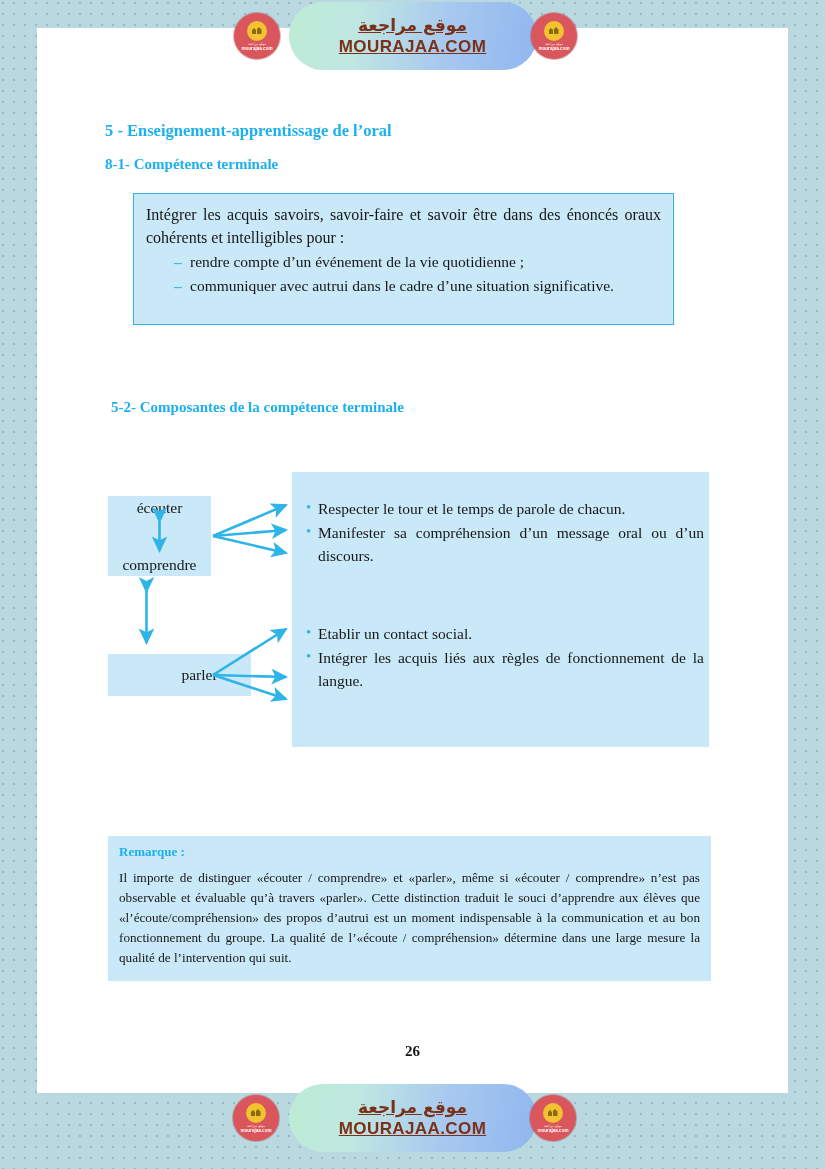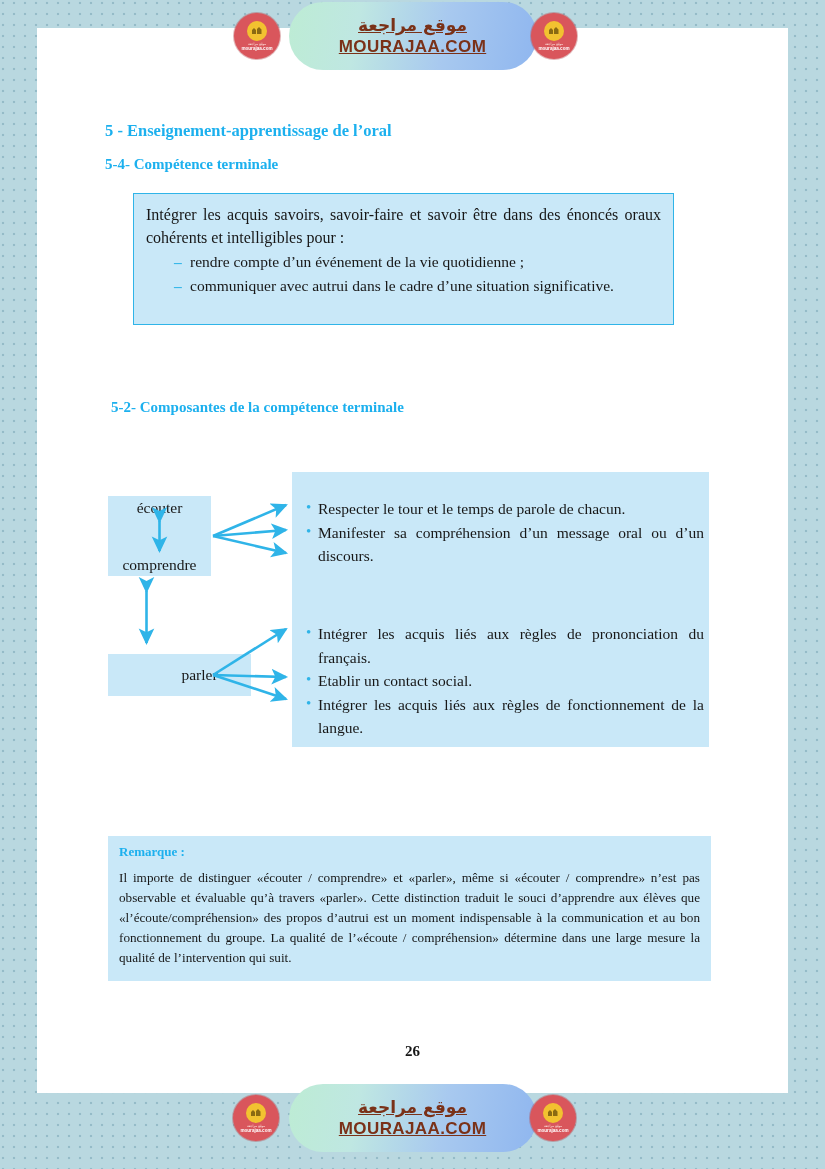--- a/index.html
+++ b/index.html
@@ -288,21 +288,21 @@
     font-weight: bold;
     color: #171717;
   }
 </style>
 </head>
 <body>
 
 <div id="page-sheet"></div>
 
 <div class="heading" id="heading-5">5 - Enseignement-apprentissage de l’oral</div>
-<div class="heading" id="heading-5-1">5-4- Compétence terminale</div>
+<div class="heading" id="heading-5-1">8-1- Compétence terminale</div>
 <div class="heading" id="heading-5-2">5-2- Composantes de la compétence terminale</div>
 
 <div id="competence-box">
   <div id="competence-intro">Intégrer les acquis savoirs, savoir-faire et savoir être dans des énoncés oraux cohérents et intelligibles pour :</div>
   <ul id="competence-list">
     <li>rendre compte d’un événement de la vie quotidienne ;</li>
     <li>communiquer avec autrui dans le cadre d’une situation significative.</li>
   </ul>
 </div>
 
@@ -314,21 +314,20 @@
 <div id="box-parler" class="dbox">
   <div class="dbox-label">parler</div>
 </div>
 
 <div id="panel-right">
   <ul class="panel-group" id="panel-group-ecouter">
     <li>Respecter le tour et le temps de parole de chacun.</li>
     <li class="justify">Manifester sa compréhension d’un message oral ou d’un discours.</li>
   </ul>
   <ul class="panel-group" id="panel-group-parler">
-    <li class="justify">Intégrer les acquis liés aux règles de prononciation du français.</li>
     <li>Etablir un contact social.</li>
     <li class="justify">Intégrer les acquis liés aux règles de fonctionnement de la langue.</li>
   </ul>
 </div>
 
 <svg id="diagram" viewBox="0 0 825 1169" xmlns="http://www.w3.org/2000/svg">
   <defs>
     <marker id="ah" markerWidth="7" markerHeight="7" refX="5.6" refY="3.2" orient="auto">
       <path d="M0,0.2 L6.4,3.2 L0,6.2 L1.5,3.2 Z" fill="#2fb4e8"></path>
     </marker>

